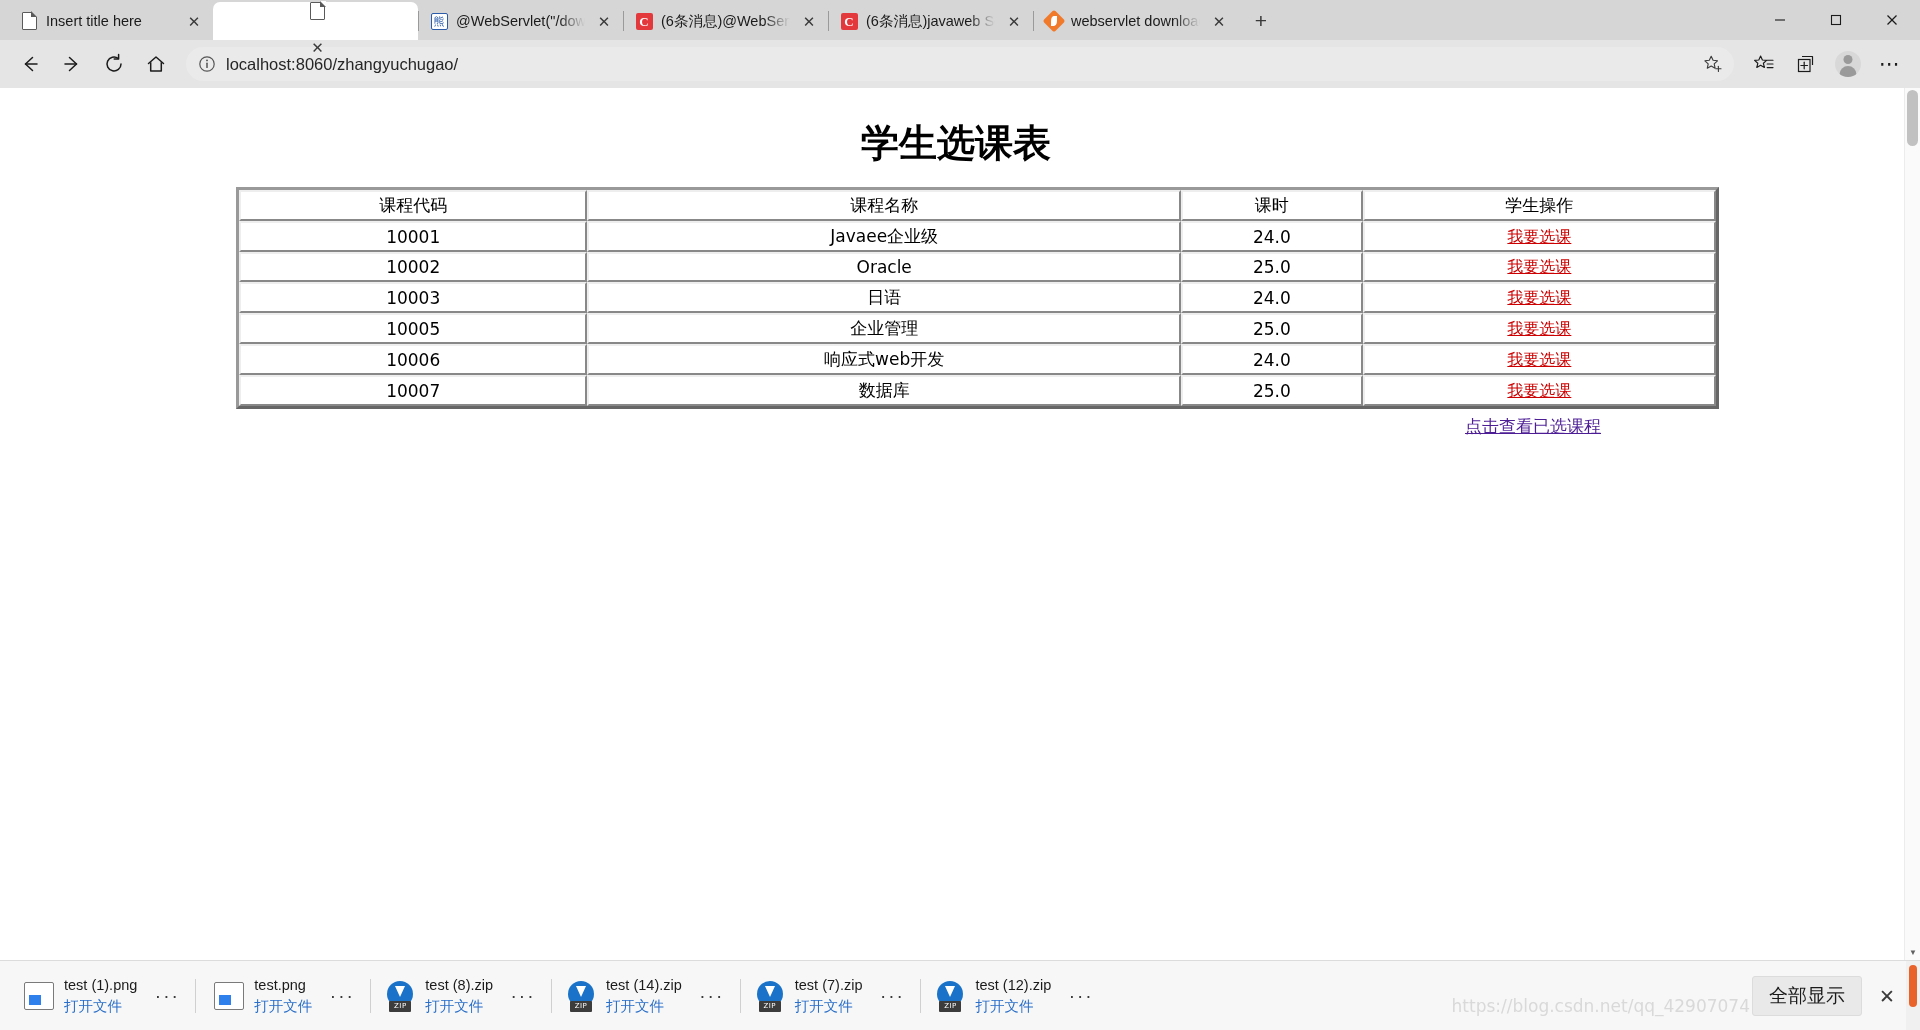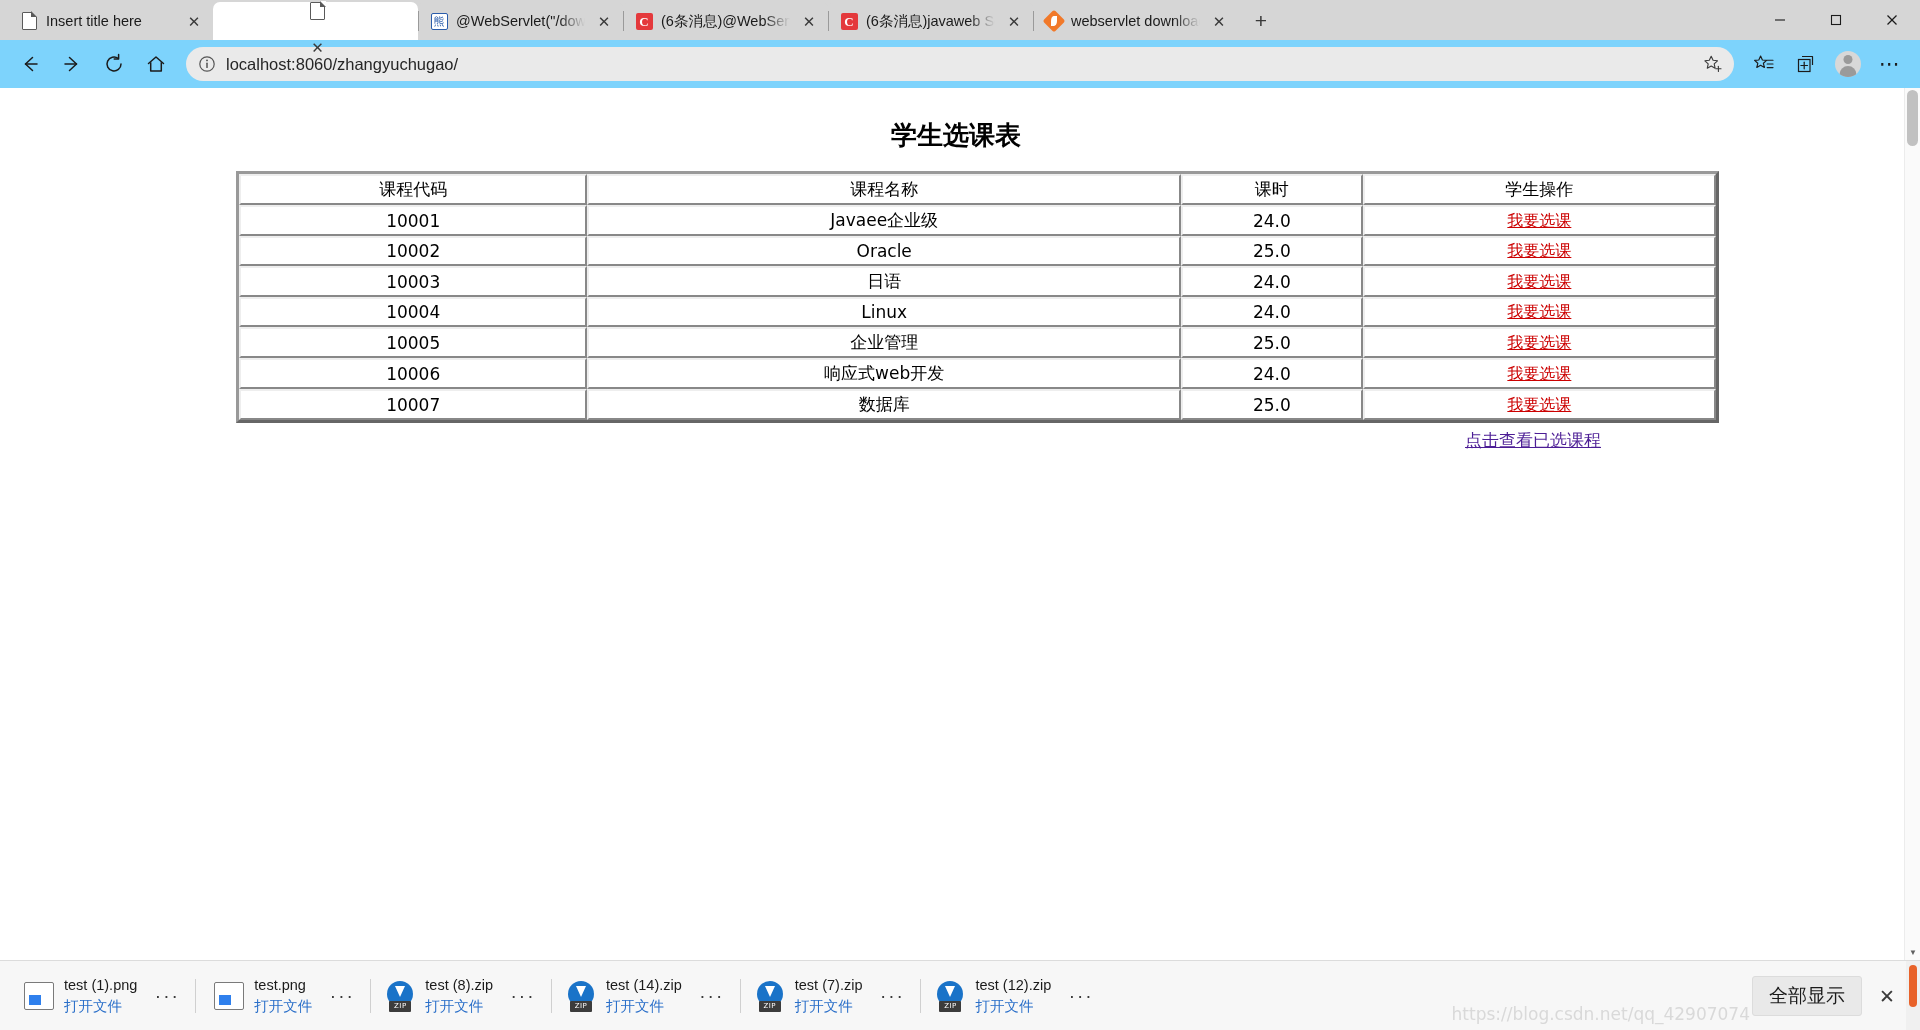--- a/index.html
+++ b/index.html
@@ -139,21 +139,21 @@
     width: 6px; height: 10px;
     background: #fff;
     border-radius: 50% 0 50% 0;
     transform: rotate(-45deg);
   }
 
   
   .toolbar {
     height: 48px;
     flex: 0 0 48px;
-    background: #7dd3fc;
+    background: #e5e5e5;
     display: flex;
     align-items: center;
     padding: 0 10px;
     gap: 2px;
   }
   .tbtn {
     width: 40px; height: 38px;
     display: flex; align-items: center; justify-content: center;
     border-radius: 4px;
     color: #1b1b1b;
@@ -212,21 +212,21 @@
     flex: 1 1 auto;
     position: relative;
     background: #ffffff;
     overflow: hidden;
   }
   .page {
     padding-top: 16px;
   }
   .page-title {
     text-align: center;
-    font-size: 26px;
+    font-size: 38px;
     font-weight: bold;
     color: #000;
     margin: 14px 16px 18px 0;
     font-family: "DejaVu Sans", "Liberation Sans", sans-serif;
     padding-left: 8px;
   }
   .table-wrap {
     width: 1518px;
     margin: 0 auto;
     padding-left: 35px;
@@ -394,21 +394,21 @@
     padding: 0 16px;
     cursor: pointer;
   }
   .dl-close {
     width: 30px; height: 30px;
     display: flex; align-items: center; justify-content: center;
     font-size: 19px; color: #3a3a3a;
   }
   .watermark {
     position: absolute;
-    right: 170px; bottom: 6px;
+    right: 170px; bottom: 14px;
     font-size: 17px;
     color: #d9d9d9;
     white-space: nowrap;
     pointer-events: none;
     font-family: "DejaVu Sans", sans-serif;
   }
   .win-scroll {
     position: absolute;
     right: 0; top: 0;
     width: 14px; height: 70px;
@@ -597,26 +597,20 @@
                 <td>25.0</td>
                 <td><a class="pick" href="#">我要选课</a></td>
               </tr>
               <tr>
                 <td>10003</td>
                 <td>日语</td>
                 <td>24.0</td>
                 <td><a class="pick" href="#">我要选课</a></td>
               </tr>
               <tr>
-                <td>10004</td>
-                <td>Linux</td>
-                <td>24.0</td>
-                <td><a class="pick" href="#">我要选课</a></td>
-              </tr>
-              <tr>
                 <td>10005</td>
                 <td>企业管理</td>
                 <td>25.0</td>
                 <td><a class="pick" href="#">我要选课</a></td>
               </tr>
               <tr>
                 <td>10006</td>
                 <td>响应式web开发</td>
                 <td>24.0</td>
                 <td><a class="pick" href="#">我要选课</a></td>

